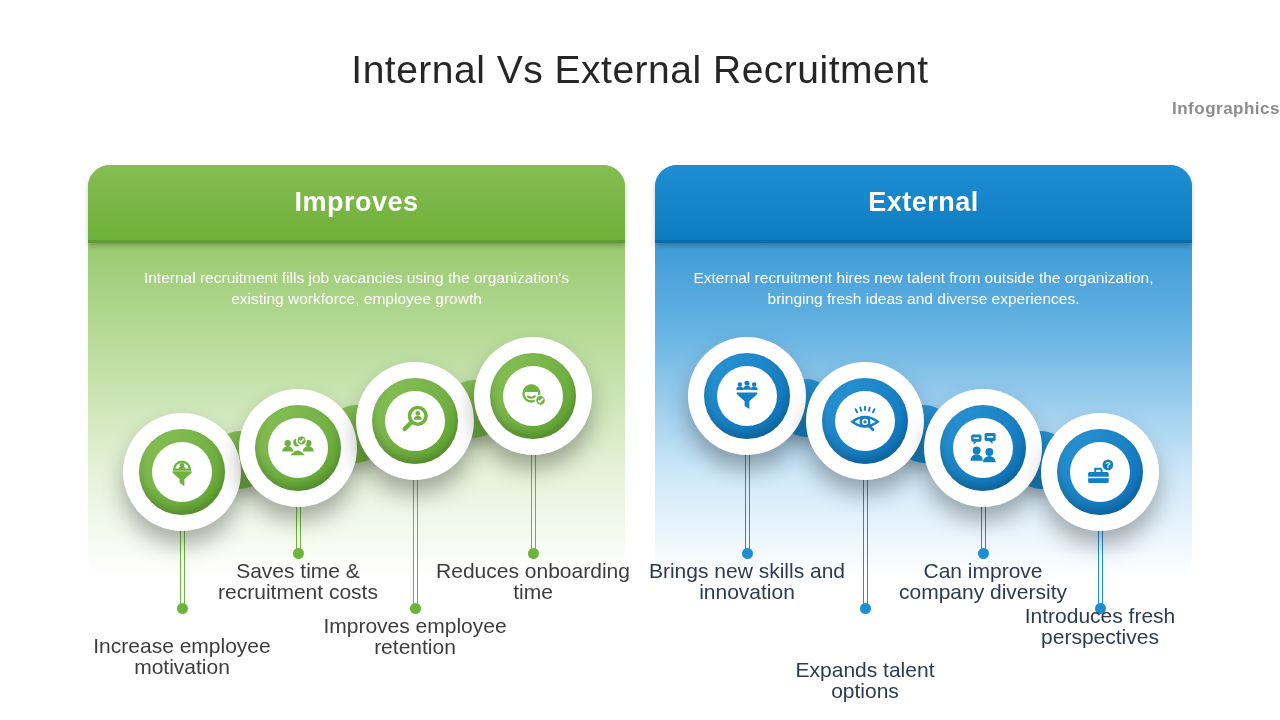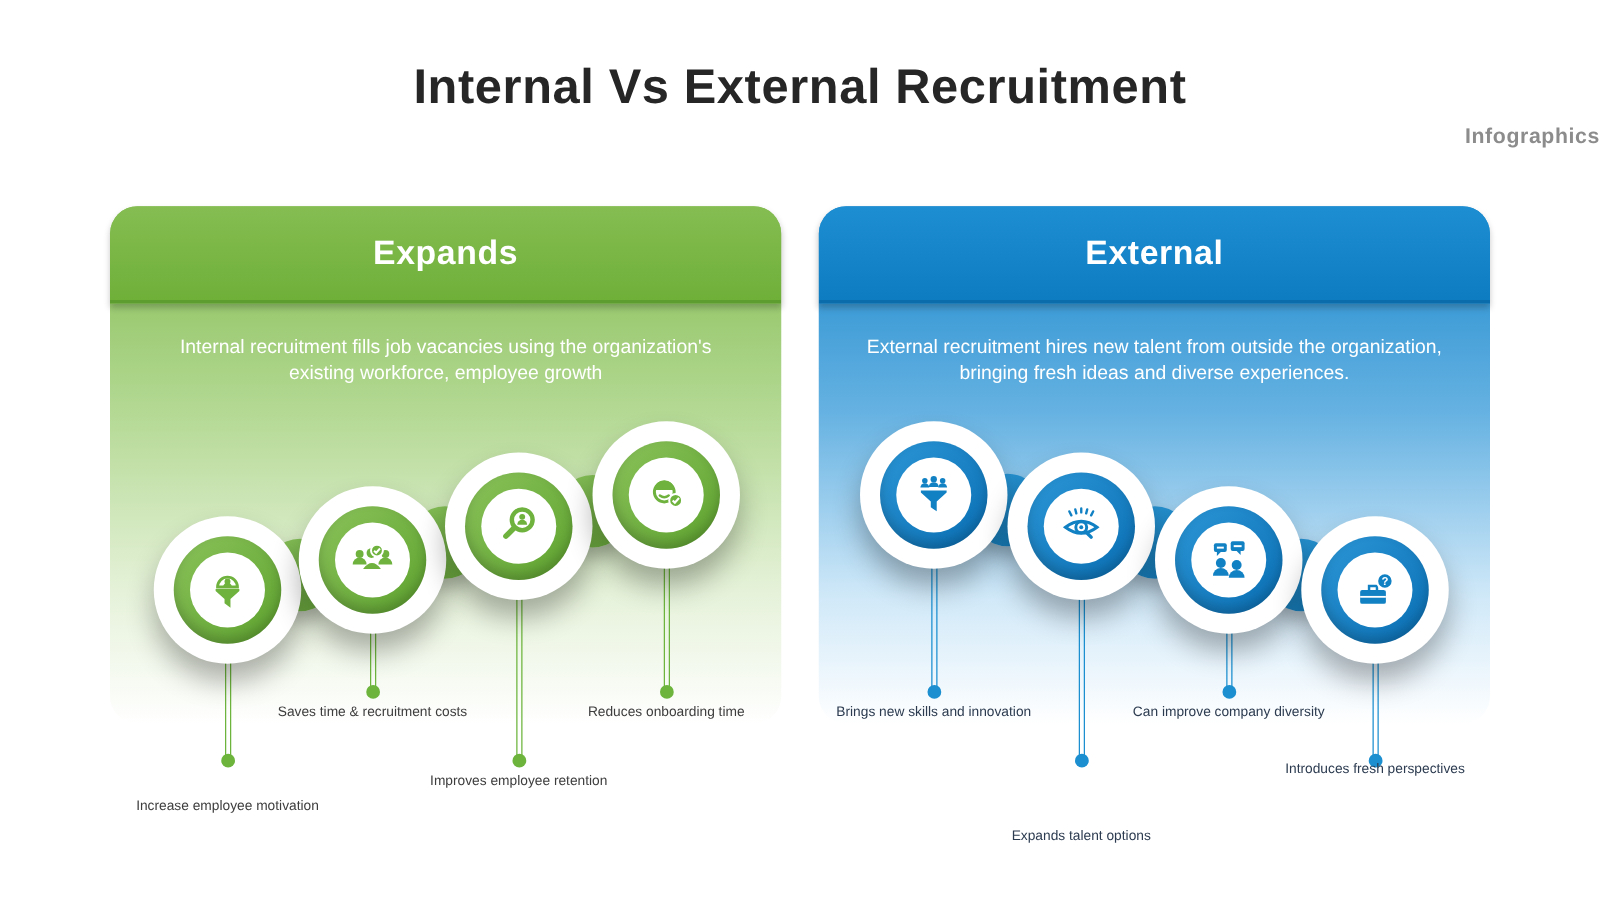--- a/index.html
+++ b/index.html
@@ -9,21 +9,21 @@
     --blue-header-top:#1e8ed2; --blue-header-bottom:#0e7cc1; --blue-edge:#0b6cab;
     --blue-main:#1181c4; --blue-line:#1b8fd0;
     --label-left:#3d3d3d; --label-right:#2c3b50;
   }
   *{margin:0;padding:0;box-sizing:border-box;}
   html,body{width:1280px;height:720px;background:#ffffff;
     font-family:"Liberation Sans", sans-serif;}
   .stage{position:relative;width:1280px;height:720px;overflow:hidden;background:#fff;}
 
   .page-title{margin-top:48px;text-align:center;font-size:39px;line-height:44px;
-    font-weight:700;color:var(--title-color);letter-spacing:.5px;}
+    font-weight:400;color:var(--title-color);letter-spacing:.5px;}
   .page-subtitle{margin-top:7px;text-align:right;font-size:17px;font-weight:700;
     color:var(--subtitle-color);letter-spacing:.5px;}
 
   .panel{position:absolute;top:165px;width:537px;height:414px;border-radius:22px;}
   .panel-internal{left:88px;
     background:linear-gradient(180deg,var(--green-body-top) 0%,#b4d994 40%,#e6f2da 75%,#ffffff 100%);}
   .panel-external{left:655px;
     background:linear-gradient(180deg,#1a88cc 0%,#66b2e2 40%,#cfe8f8 75%,#ffffff 100%);}
 
   .panel-header{position:absolute;top:0;left:0;right:0;height:78px;
@@ -58,21 +58,21 @@
   .ring{width:86px;height:86px;border-radius:50%;display:flex;align-items:center;justify-content:center;
     box-shadow:inset 0 -5px 9px rgba(0,0,0,.20);}
   .panel-internal .ring{background:linear-gradient(135deg,#8ac25a,#5ea32f);}
   .panel-external .ring{background:linear-gradient(135deg,#2b96d6,#0a6fb4);}
   .inner{width:60px;height:60px;border-radius:50%;background:#ffffff;
     display:flex;align-items:center;justify-content:center;}
   .inner svg{width:38px;height:38px;display:block;}
   .panel-internal .inner{color:var(--green-main);}
   .panel-external .inner{color:var(--blue-main);}
 
-  .item-label{position:absolute;width:210px;text-align:center;font-size:11px;
+  .item-label{position:absolute;width:210px;text-align:center;font-size:21px;
     line-height:21px;z-index:4;}
   .panel-internal .item-label{color:var(--label-left);}
   .panel-external .item-label{color:var(--label-right);}
 
   
   .panel-internal .g1 .badge{left:35px;top:248px;} .panel-internal .g1 .line{left:91.5px;top:307px;height:136px;}
   .panel-internal .g1 .dot{left:88.5px;top:437.5px;} .panel-internal .g1 .item-label{left:-11px;top:450px;margin-top:20px;}
   .panel-internal .g2 .badge{left:151px;top:224px;} .panel-internal .g2 .line{left:207.5px;top:283px;height:105px;}
   .panel-internal .g2 .dot{left:204.5px;top:382.5px;} .panel-internal .g2 .item-label{left:105px;top:395px;}
   .panel-internal .g3 .badge{left:268px;top:197px;} .panel-internal .g3 .line{left:324.5px;top:256px;height:187px;}
@@ -95,21 +95,21 @@
 </head>
 <body>
 
 <div class="stage">
 
   <h1 class="page-title">Internal Vs External Recruitment</h1>
   <div class="page-subtitle">Infographics</div>
 
   <section class="panel panel-internal">
     <header class="panel-header">
-      <h2 class="panel-title">Expands</h2>
+      <h2 class="panel-title">Improves</h2>
     </header>
     <p class="panel-desc">Internal recruitment fills job vacancies using the organization's existing workforce, employee growth</p>
 
     <div class="conn c1"></div>
     <div class="conn c2"></div>
     <div class="conn c3"></div>
 
     <div class="grp g1">
       <div class="line"></div>
       <div class="dot"></div>

